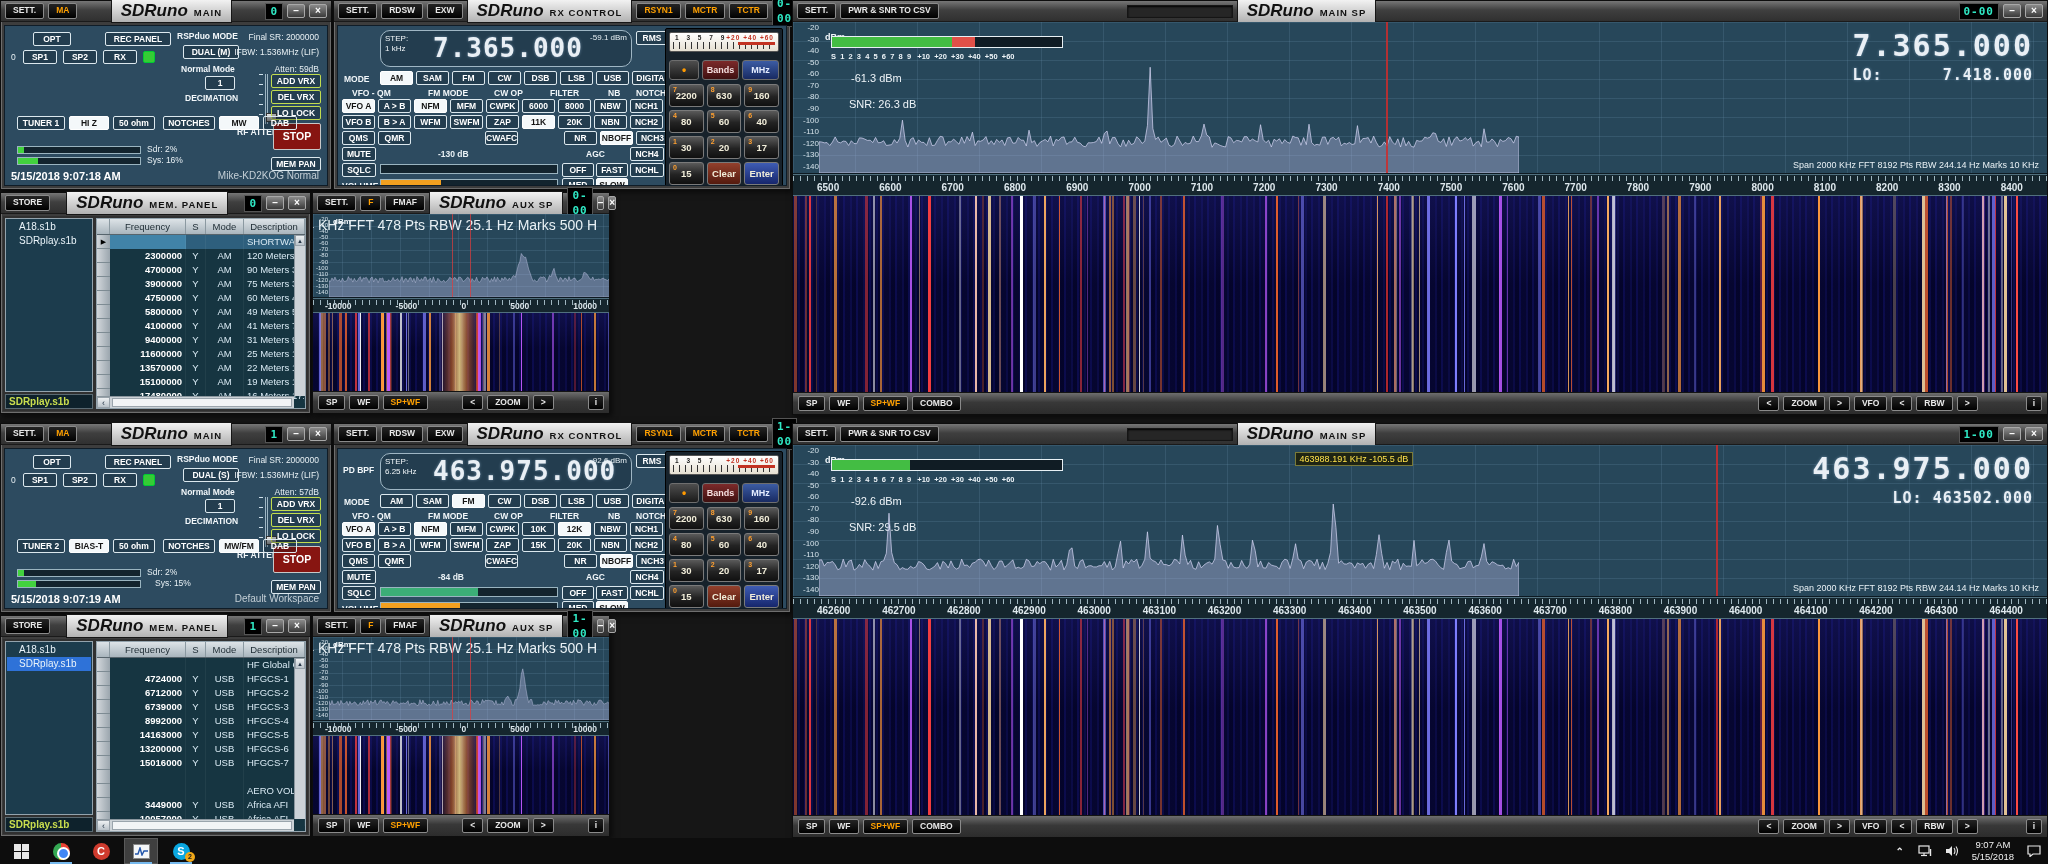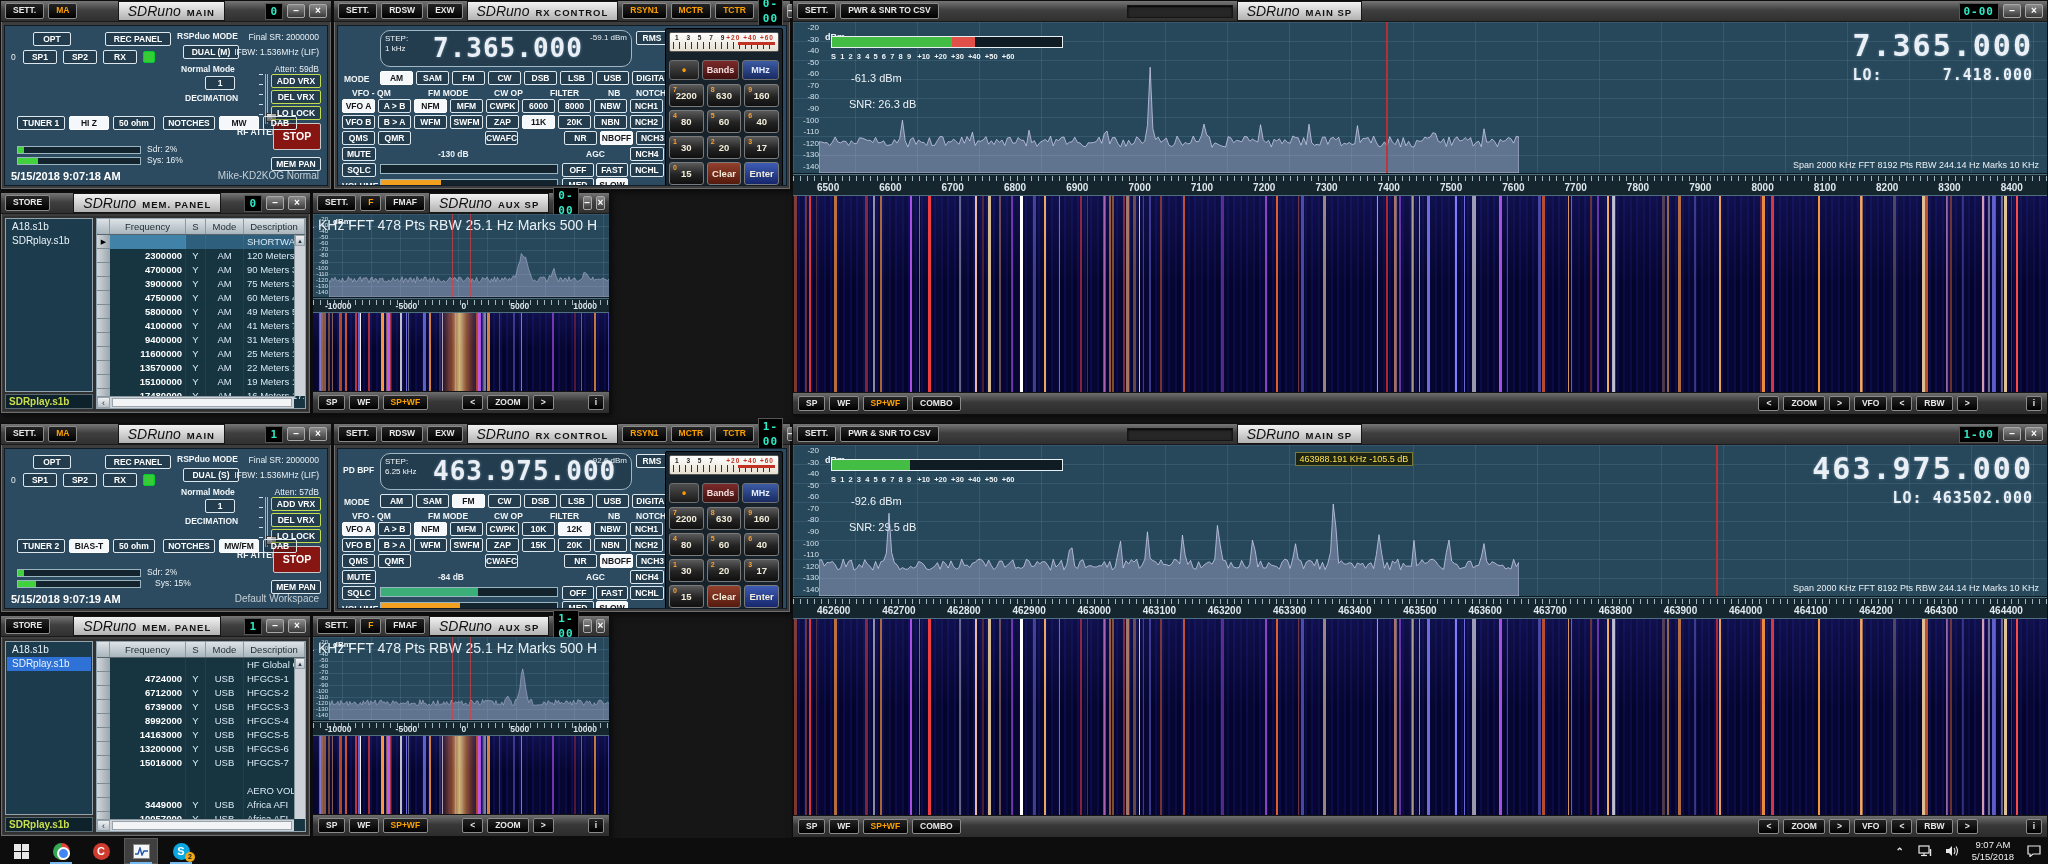--- a/index.html
+++ b/index.html
@@ -8,21 +8,21 @@
   .screen{position:relative;width:2048px;height:864px;background:#161616;overflow:hidden;
     font-family:"Liberation Sans",sans-serif;color:#fff;-webkit-user-select:none}
   .set{position:absolute;left:0;width:2048px;height:418px}
   
   .win{position:absolute;background:#3d3d3d;border:1px solid #0d0d0d;box-shadow:inset 0 0 0 1px #6e6e6e,2px 2px 6px rgba(0,0,0,.6);display:flex;flex-direction:column}
   .tb{height:21px;flex:none;background:linear-gradient(#767676,#3f3f3f 45%,#303030);display:flex;align-items:center;gap:4px;padding:0 4px;border-bottom:1px solid #1a1a1a}
   .tbtn{background:linear-gradient(#242424,#000);color:#e8e8e8;font-size:8.5px;font-weight:bold;padding:2px 7px;border:1px solid #8a8a8a;border-radius:2px;line-height:1.1;white-space:nowrap}
   .tbtn.orange{color:#ffa000}
   .tbtn.info{padding:2px 6px}
   .plate{background:linear-gradient(#f2f2f2,#b2b2b2);color:#111;padding:1px 9px;font-size:10px;display:flex;gap:6px;align-items:baseline;border:1px solid #161616;white-space:nowrap}
-  .plate .brand{font-style:italic;font-weight:normal;font-size:14px}
+  .plate .brand{font-style:italic;font-weight:bold;font-size:17px}
   .plate .tt{font-weight:bold;font-size:9.5px;letter-spacing:1px}
   .digit{background:#000;color:#2fe9c5;font-family:"DejaVu Sans Mono",monospace;font-size:11px;font-weight:bold;padding:0 4px;border:1px solid #555;letter-spacing:1px;line-height:15px}
   .wbtn{width:18px;height:14px;background:linear-gradient(#8a8a8a,#3a3a3a);border:1px solid #a8a8a8;color:#fff;font-size:10px;line-height:11px;text-align:center;border-radius:2px;font-weight:bold}
   .mauto{margin-left:auto}
   .flex{flex:1}
   .panel{flex:1;background:#2d4b60;margin:3px;border:1px solid #101d28;position:relative;color:#fff;overflow:hidden}
   
   .pb{position:static;border:1px solid #dce8ee;color:#fff;background:rgba(8,18,26,.25);font-size:8.5px;font-weight:bold;text-align:center;height:14px;line-height:12px;border-radius:2px;white-space:nowrap;overflow:hidden}
   .panel>.pb{position:absolute}
   .pb.on{background:#f4f8fa;color:#141414;border-color:#fff}
@@ -106,21 +106,21 @@
     repeating-linear-gradient(90deg,#060630 0 5px,#0b0b46 5px 7px,#04042a 7px 11px,#0c0c4e 11px 13px)}
   .wf i{position:absolute;top:0;bottom:0}
   .wf .band{left:43%;width:13%;background:linear-gradient(90deg,transparent,rgba(255,130,40,.5) 30%,rgba(255,225,140,.8) 50%,rgba(255,130,40,.5) 70%,transparent);z-index:2}
   .tbar{flex:none;height:22px;background:linear-gradient(#6e6e6e,#383838 45%,#2c2c2c);display:flex;align-items:center;gap:4px;padding:0 5px;border-top:1px solid #141414}
   .tbar .tbtn.on{color:#ffa000}
   .rep{display:flex;gap:4px}
   
   .membody{flex:1;display:flex;background:#303030;margin:2px;gap:3px;padding:2px;min-height:0}
   .filecol{width:88px;display:flex;flex-direction:column;gap:2px}
   .filelist{flex:1;background:#1c3c4d;border:1px solid #93a3ad;padding:1px}
-  .file{font-size:10px;color:#e9f3f9;padding:0 5px;line-height:14px;width:100%}
+  .file{font-size:10px;color:#e9f3f9;padding:0 12px;line-height:14px;width:100%}
   .file.on{background:#2e72d8}
   .filestatus{height:15px;background:#0e222c;color:#cade4e;font-size:10px;font-weight:bold;line-height:14px;padding:0 3px;border:1px solid #5a6a72}
   .tablecol{flex:1;position:relative;background:#163541;border:1px solid #93a3ad;overflow:hidden}
   .mhead,.mrow{display:grid;grid-template-columns:13px 76px 20px 38px 1fr}
   .mhead{height:16px;line-height:15px;background:linear-gradient(#dde3e7,#a9b5bd);color:#1d2b33;font-size:9.5px;font-weight:bold;border-bottom:1px solid #57646c}
   .mhead em{padding:0 3px;border-right:1px solid #8b99a1;text-align:center;overflow:hidden}
   .mrow{height:14px;line-height:13px;font-size:9.5px}
   .mrow .gut{background:linear-gradient(90deg,#d2d7db,#9ba6ae);border-bottom:1px solid #7d8b93;color:#000;font-size:7px;text-align:center}
   .mrow .c{padding:0 3px;color:#d9eaf4;overflow:hidden;white-space:nowrap;border-right:1px solid rgba(255,255,255,.05)}
   .mrow .f{font-weight:bold;color:#fff;text-align:right}

